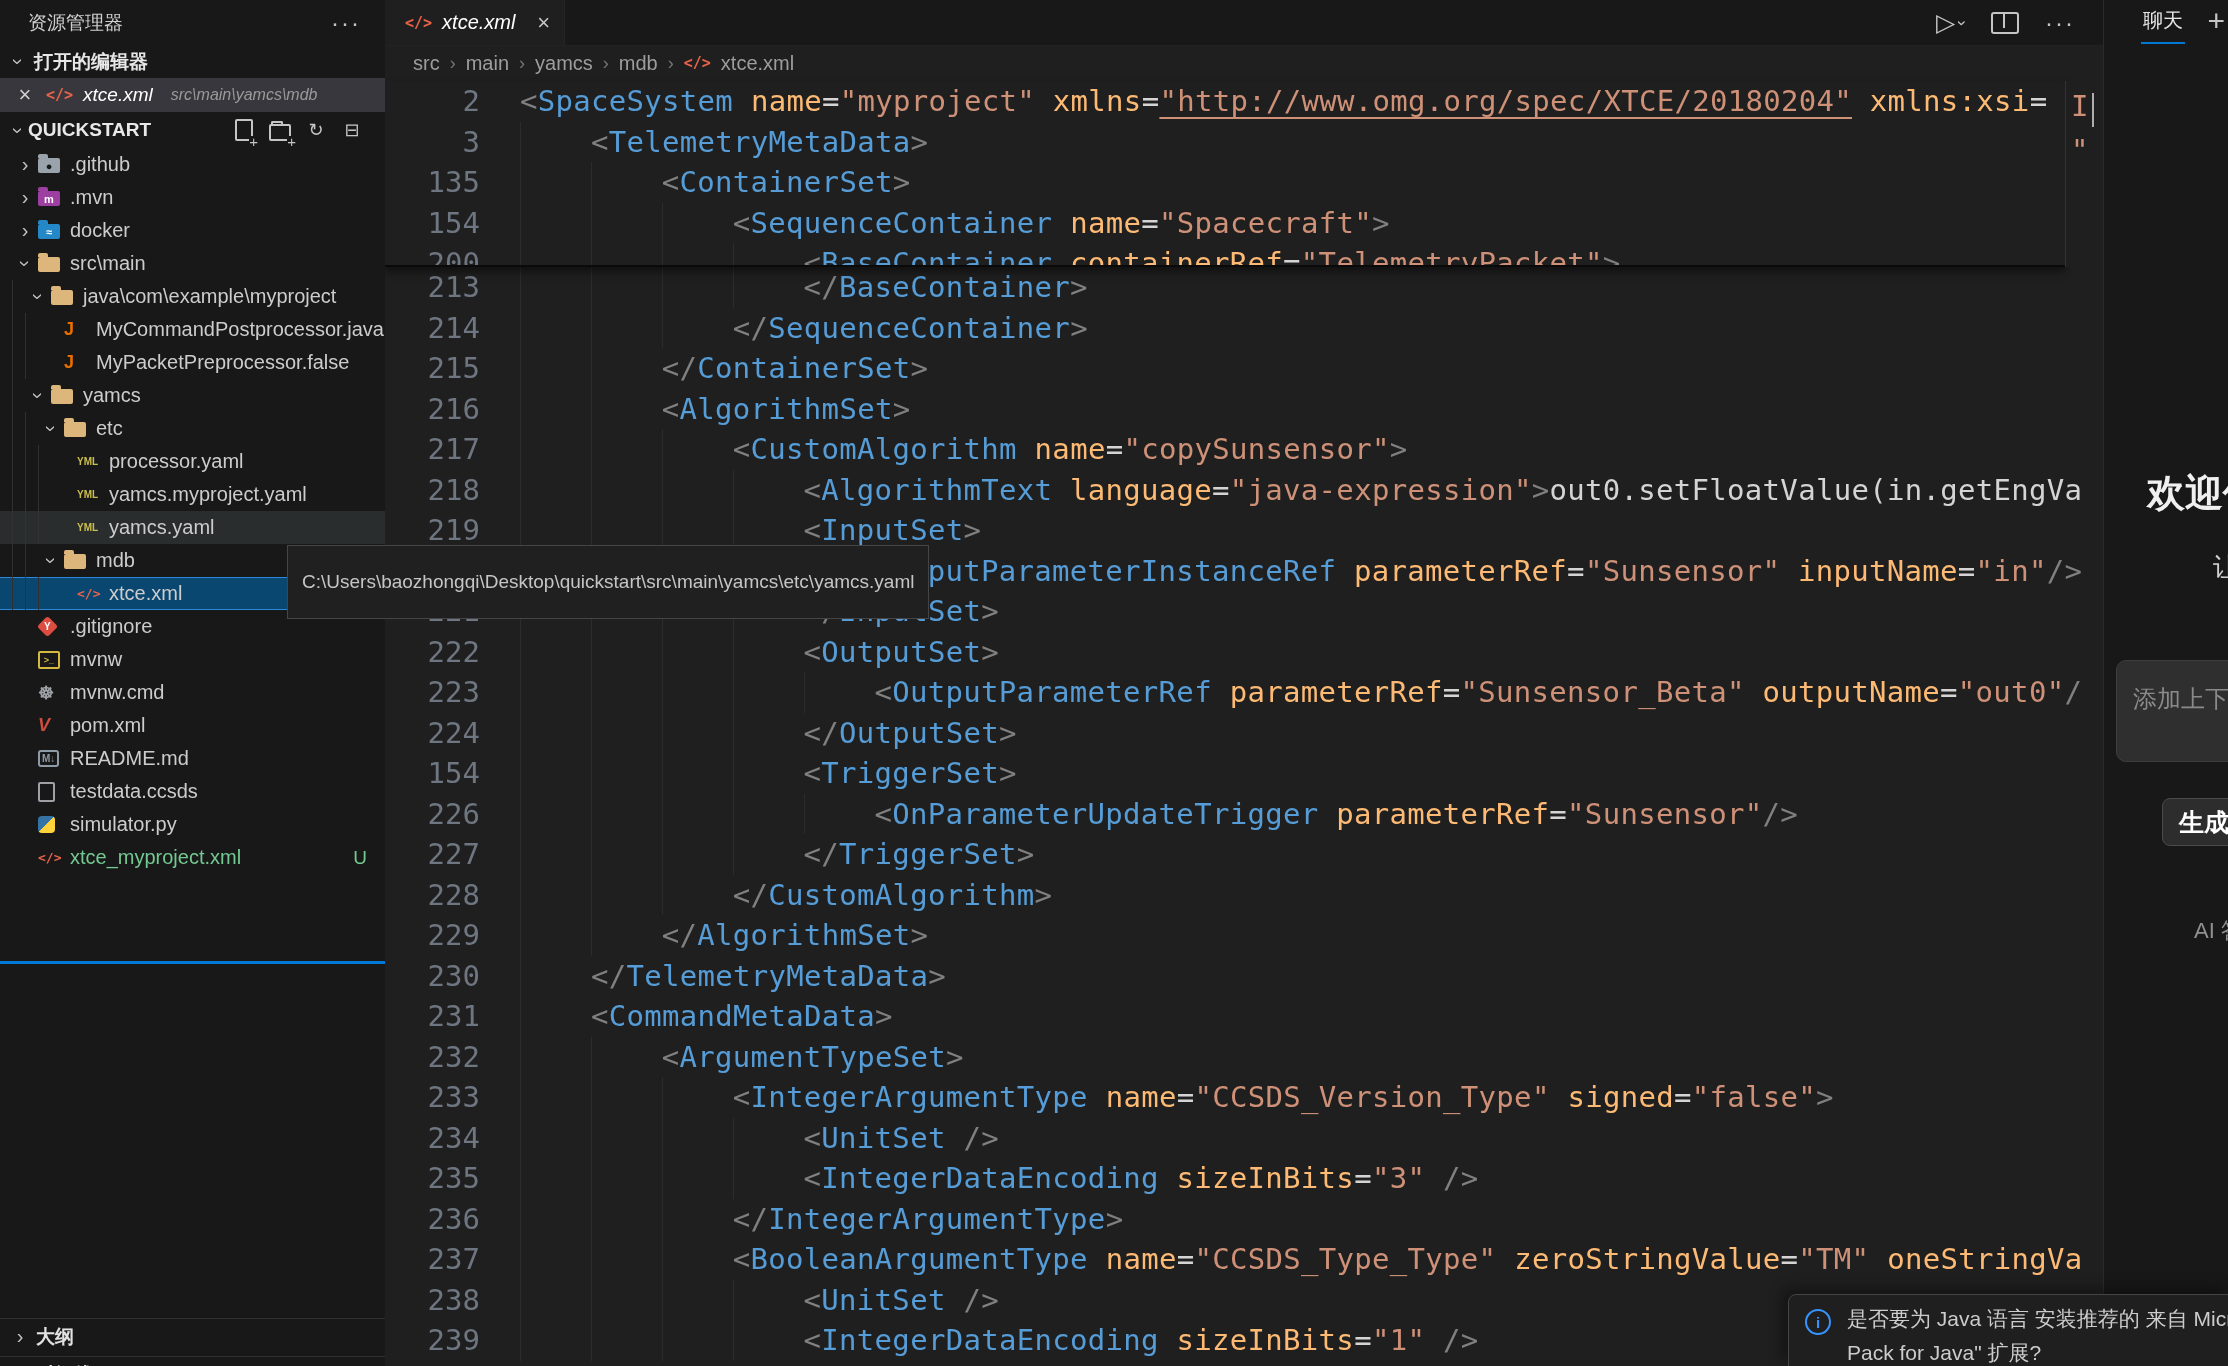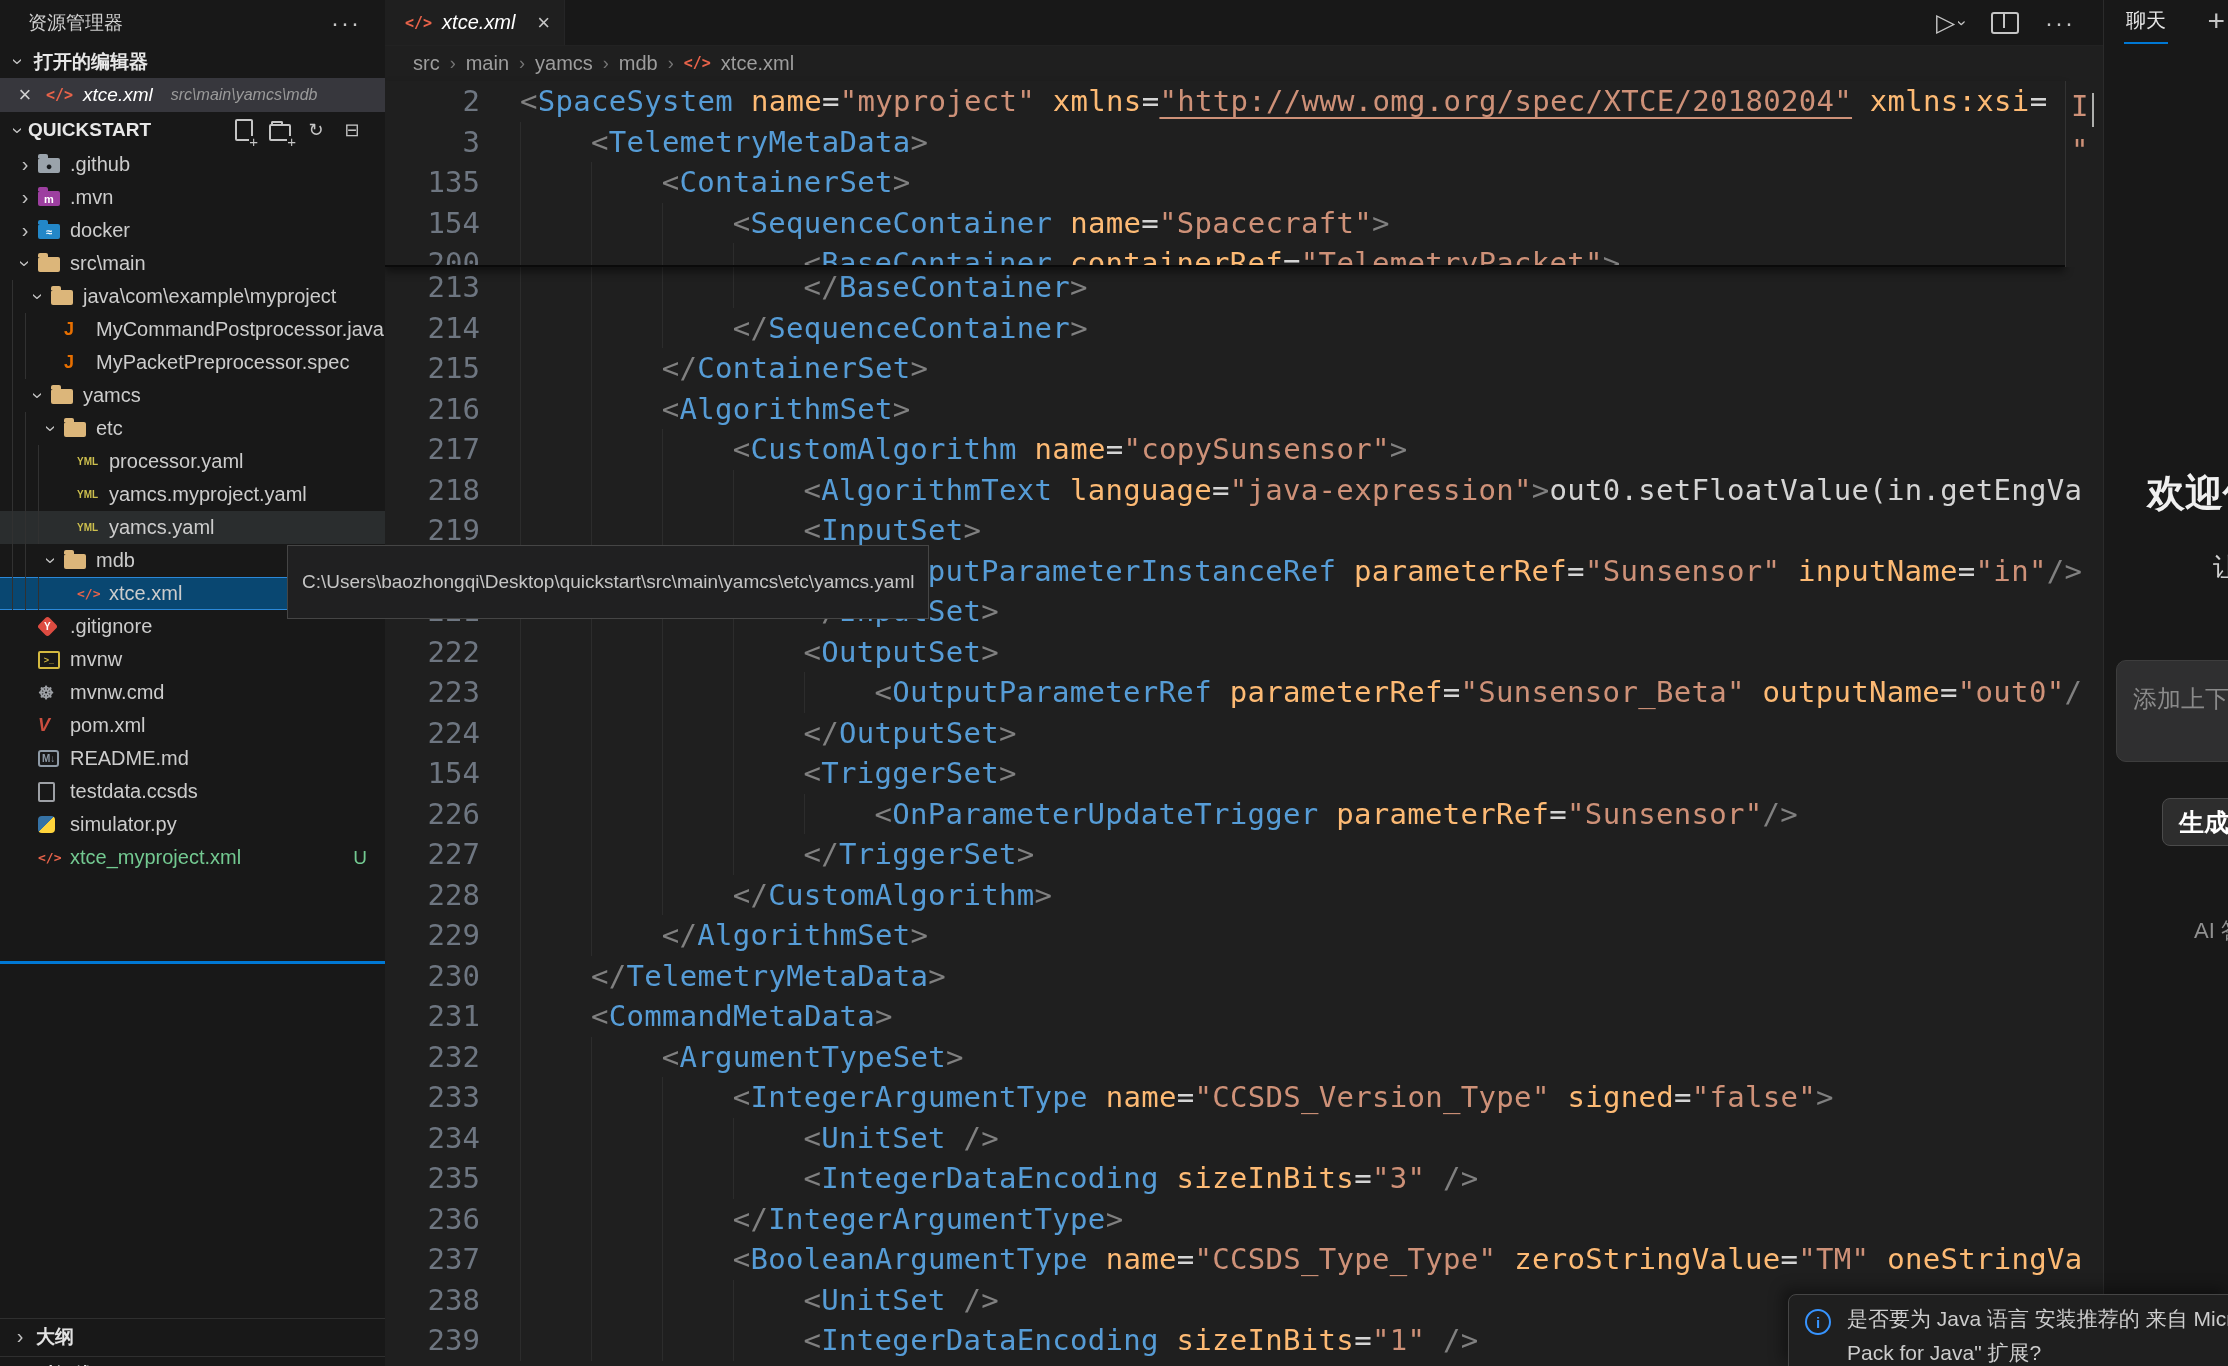--- a/index.html
+++ b/index.html
@@ -92,21 +92,21 @@
   #codelines{position:absolute;left:0;top:267px;width:1697px;height:1099px;overflow:hidden}
   #edgestrip{position:absolute;left:1680px;top:81px;width:37px;height:186px;background:#1f1f1f;
              border-left:1px solid #333;z-index:6;font-family:"DejaVu Sans Mono",monospace;
              font-size:29px;color:#ce9178}
   .frag{position:absolute;left:5px}
   .cursorbar{position:absolute;left:26px;top:12px;width:2px;height:34px;background:#aeafad}
   
   #chat{position:absolute;left:2103px;top:0;width:125px;height:1366px;background:#181818;
         border-left:1px solid #2b2b2b;box-sizing:border-box;overflow:hidden}
   #chat-head{position:absolute;left:0;top:0;width:125px;height:45px;display:flex;align-items:center}
-  #chat-tab{margin-left:22px;font-size:20px;color:#e7e7e7;position:relative;padding-bottom:4px}
+  #chat-tab{margin-left:39px;font-size:20px;color:#e7e7e7;position:relative;padding-bottom:4px}
   #chat-tab::after{content:"";position:absolute;left:-2px;right:-2px;bottom:-6px;height:2px;background:#0078d4}
   #chat-plus{position:absolute;right:4px;top:4px;font-size:30px;color:#c5c5c5}
   #welcome{position:absolute;left:43px;top:468px;font-size:38px;font-weight:bold;color:#f0f0f0;white-space:nowrap}
   #welcome-sub{position:absolute;left:109px;top:550px;font-size:26px;color:#d0d0d0;white-space:nowrap}
   #chat-input{position:absolute;left:12px;top:660px;width:220px;height:102px;background:#2f2f30;
               border:1px solid #3d3d3d;border-radius:10px;box-sizing:border-box;padding:22px 0 0 16px}
   #chat-ph{font-size:24px;color:#8a8a8a;white-space:nowrap}
   #chat-btn{position:absolute;left:58px;top:798px;height:48px;width:200px;background:#2d2d2d;
             border:1px solid #4b4b4b;border-radius:8px;display:flex;align-items:center;
             padding-left:16px;box-sizing:border-box}
@@ -206,21 +206,21 @@
         </span>
         <span class="tlabel">MyCommandPostprocessor.java</span>
       </div>
       <div class="trow">
         <span class="guide"></span>
         <span class="guide"></span>
         <span class="chev"></span>
         <span class="ficon">
           <span class="gicon" style="color: rgb(231, 111, 0); font-size: 18px;">J</span>
         </span>
-        <span class="tlabel">MyPacketPreprocessor.spec</span>
+        <span class="tlabel">MyPacketPreprocessor.false</span>
       </div>
       <div class="trow">
         <span class="guide"></span>
         <span class="chev exp"><i>›</i></span>
         <span class="ficon">
           <span class="fold" style="background: rgb(220, 182, 122);"></span>
         </span>
         <span class="tlabel">yamcs</span>
       </div>
       <div class="trow">

